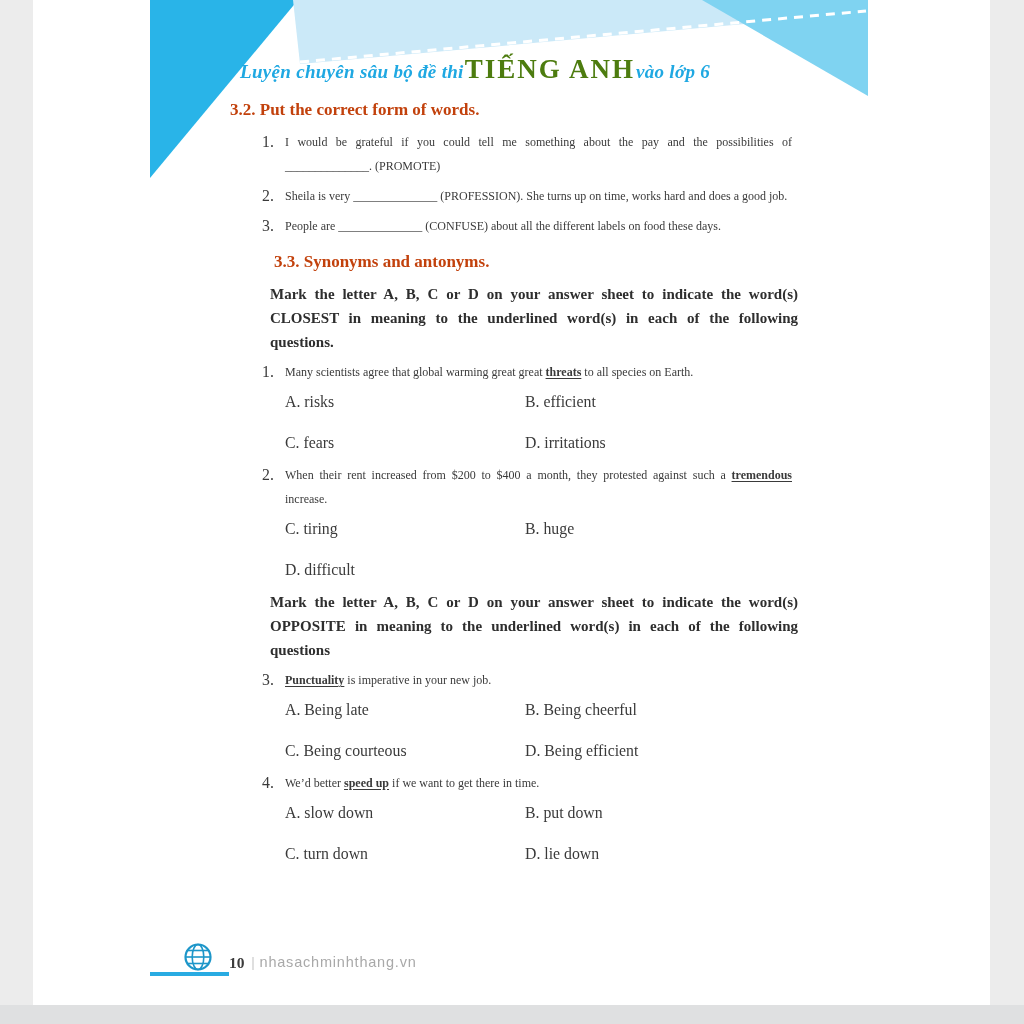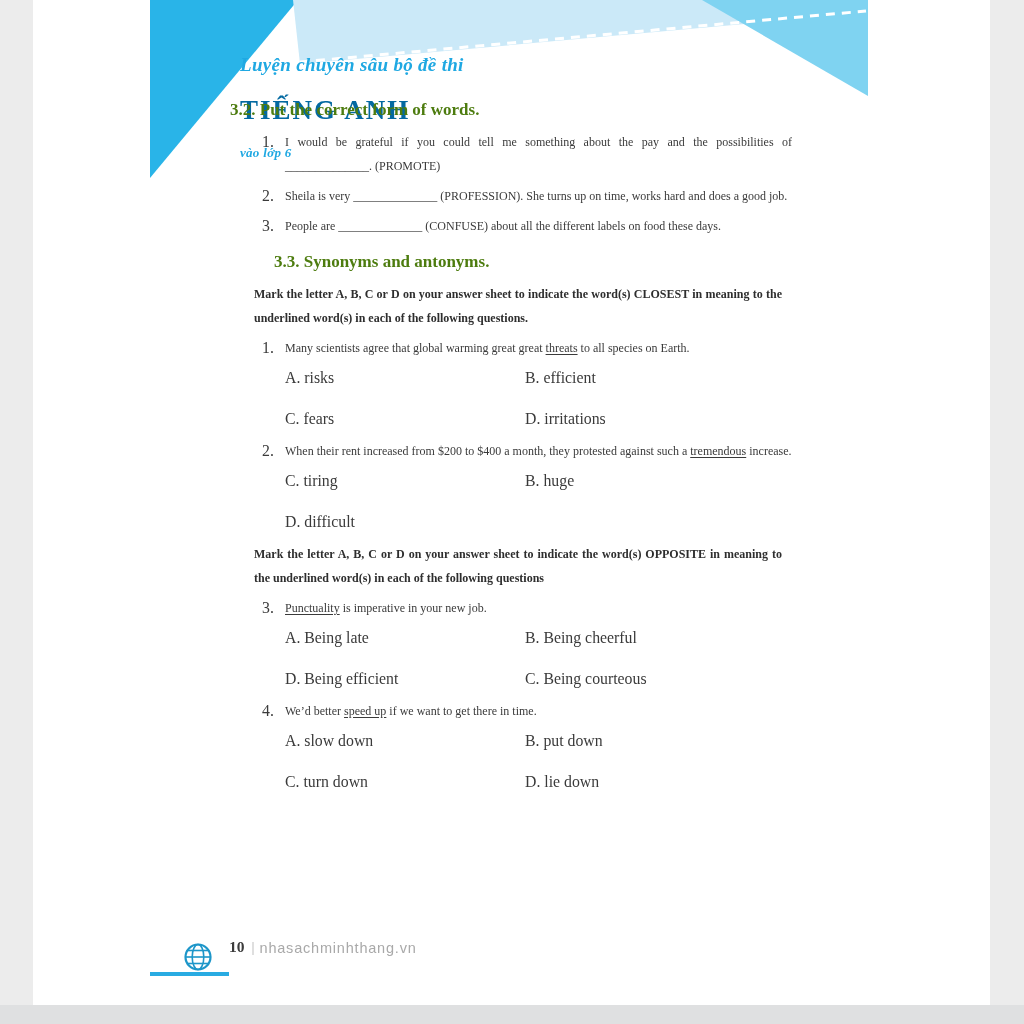--- a/index.html
+++ b/index.html
@@ -11,63 +11,63 @@
   }
   .edge{position:absolute;background:#ececec;}
   .edge-left{left:0;top:0;width:33px;height:1024px;}
   .edge-right{right:0;top:0;width:34px;height:1024px;}
   .edge-bottom{left:0;bottom:0;width:1024px;height:19px;background:#dfe0e1;}
 
   .deco{position:absolute;left:0;top:0;}
 
   .banner{
     position:absolute;left:240px;top:54px;width:640px;
-    display:flex;align-items:baseline;gap:19px;white-space:nowrap;flex-direction:column;
+    display:flex;align-items:baseline;gap:1px;white-space:nowrap;
   }
   .banner .series{
     font-size:19px;font-weight:bold;font-style:italic;color:#1fa8e2;letter-spacing:.3px;
   }
   .banner .subject{
-    font-size:27px;font-weight:bold;color:#0369a1;letter-spacing:2px;
+    font-size:27px;font-weight:bold;color:#4d7c0f;letter-spacing:2px;
     text-shadow:1px 1px 0 rgba(255,255,255,.9), -1px -1px 0 rgba(255,255,255,.6);
   }
   .banner .suffix{
-    font-size:13px;font-weight:bold;font-style:italic;color:#1fa8e2;letter-spacing:.3px;
+    font-size:19px;font-weight:bold;font-style:italic;color:#1fa8e2;letter-spacing:.3px;
   }
 
   .content{position:absolute;left:230px;top:100px;width:562px;}
   .sec-h{
-    margin:0 0 10px 0;font-size:17px;font-weight:bold;color:#4d7c0f;
+    margin:0 0 10px 0;font-size:17px;font-weight:bold;color:#c2410c;
     font-family:"Liberation Serif", serif;
   }
   .sec-h.mt{margin-top:14px;margin-left:44px;}
 
   .qitem{display:flex;margin:0 0 6px 32px;}
   .qnum{flex:none;width:23px;font-size:15.8px;line-height:24px;}
   .qtext{
     display:block;flex:1;font-size:12px;line-height:24px;
     text-align:justify;
   }
-  .uword{font-weight:normal;text-decoration:underline;text-underline-offset:2px;}
+  .uword{font-weight:bold;text-decoration:underline;text-underline-offset:2px;}
 
   .instr{
-    margin:6px 0 6px 24px;width:528px;
-    font-size:12px;line-height:24px;font-weight:bold;text-align:justify;color:#2e2e2e;
+    margin:6px 0 6px 40px;width:528px;
+    font-size:15px;line-height:24px;font-weight:bold;text-align:justify;color:#2e2e2e;
   }
 
   .opts{
     display:grid;grid-template-columns:240px auto;
     row-gap:18px;margin:5px 0 9px 55px;
   }
   .opt{font-size:15.8px;line-height:23px;}
 
   .footer{position:absolute;left:150px;top:938px;width:420px;height:40px;}
   .footer-rule{position:absolute;left:0;bottom:2px;width:79px;height:4px;background:#29abe2;}
   .globe{position:absolute;left:31px;bottom:4px;}
-  .ftext{position:absolute;left:79px;bottom:22px;display:flex;align-items:flex-end;white-space:nowrap;}
+  .ftext{position:absolute;left:79px;bottom:6px;display:flex;align-items:flex-start;white-space:nowrap;}
   .pnum{font-size:15.5px;font-weight:bold;color:#3c3c3c;}
   .fdiv{margin:0 5px 0 7px;color:#b0b0b0;font-size:15px;}
   .site{
     font-family:"Liberation Sans", sans-serif;
     font-size:14.5px;color:#a9a9a9;letter-spacing:.8px;
   }
 </style>
 </head>
 <body>
 
@@ -132,22 +132,22 @@
 
   <p class="instr">Mark the letter A, B, C or D on your answer sheet to indicate the word(s) OPPOSITE in meaning to the underlined word(s) in each of the following questions</p>
 
   <div class="qitem">
     <span class="qnum">3.</span>
     <span class="qtext"><span></span><span class="uword">Punctuality</span><span> is imperative in your new job.</span></span>
   </div>
   <div class="opts">
     <span class="opt">A. Being late</span>
     <span class="opt">B. Being cheerful</span>
+    <span class="opt">C. Being courteous</span>
     <span class="opt">D. Being efficient</span>
-    <span class="opt">C. Being courteous</span>
   </div>
 
   <div class="qitem">
     <span class="qnum">4.</span>
     <span class="qtext"><span>We’d better </span><span class="uword">speed up</span><span> if we want to get there in time.</span></span>
   </div>
   <div class="opts">
     <span class="opt">A. slow down</span>
     <span class="opt">B. put down</span>
     <span class="opt">C. turn down</span>

